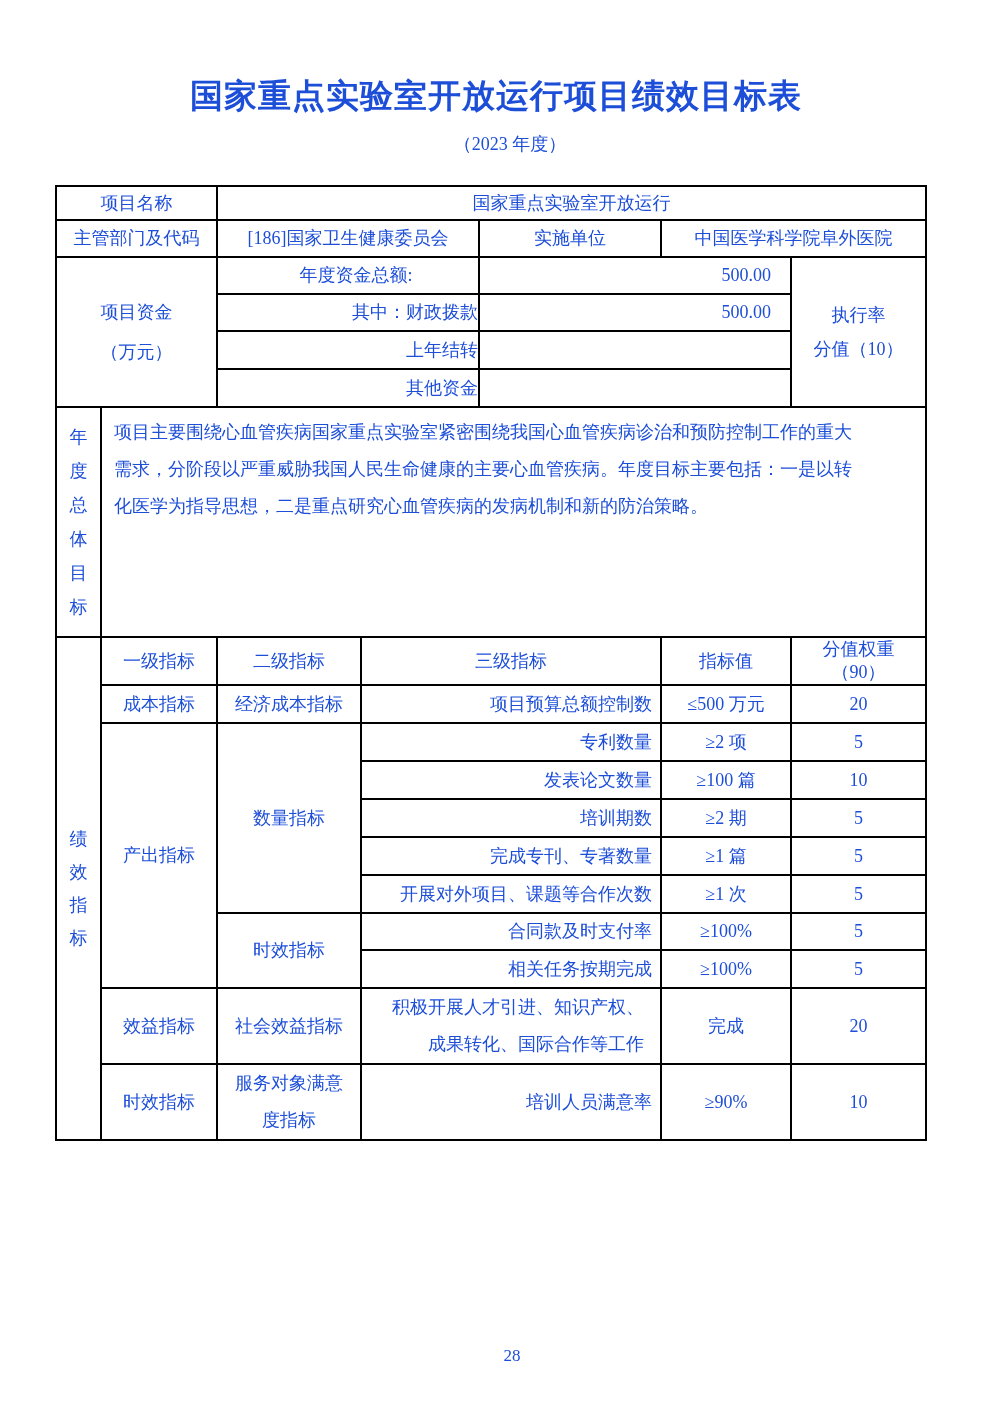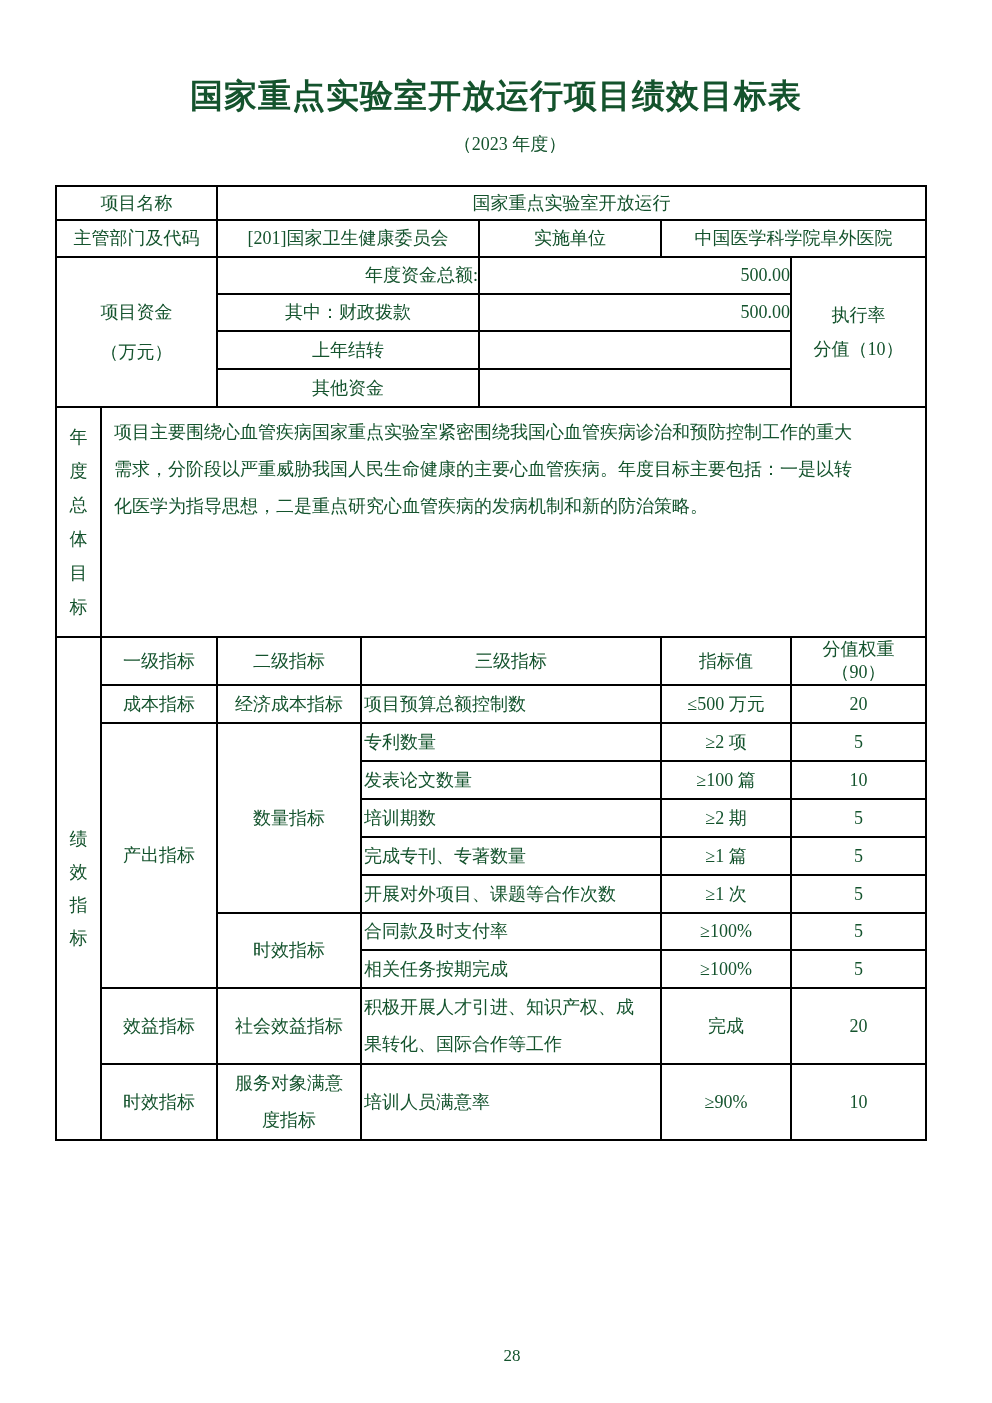--- a/index.html
+++ b/index.html
@@ -1,21 +1,21 @@
 <!DOCTYPE html>
 <html><head>
 <meta charset="utf-8">
 <style>
   html,body { margin:0; padding:0; background:#ffffff; }
   .page {
     position: relative;
     width: 992px;
     height: 1403px;
     background: #ffffff;
-    color: #14532d;
+    color: #1d4ed8;
     font-family: "Liberation Serif", "DejaVu Serif", serif;
     overflow: hidden;
   }
   .doc-title {
     padding-top: 76px;
     text-align: center;
     font-family: "Liberation Sans", "DejaVu Sans", sans-serif;
     font-weight: bold;
     font-size: 33px;
     line-height: 1.2;
@@ -43,41 +43,41 @@
     vertical-align: middle;
     overflow: hidden;
     line-height: 1.35;
   }
   tr.h34 { height: 34px; }
   tr.h37 { height: 37px; }
   tr.h38 { height: 38px; }
   tr.h47 { height: 47px; }
   tr.h71 { height: 71px; }
   tr.h220 { height: 220px; }
-  .fund-label-first { text-align: right; padding-left: 16px; }
-  .fund-label-right { text-align: center; }
-  .val-right { text-align: right; padding-right: 0; font-family: Liberation Serif, serif; }
+  .fund-label-first { text-align: center; padding-left: 16px; }
+  .fund-label-right { text-align: right; }
+  .val-right { text-align: right; padding-right: 19px; font-family: Liberation Serif, serif; }
   .two-line-40 div { line-height: 40px; }
   .two-line-34 div { line-height: 34px; }
   .two-line-23 div { line-height: 23px; }
   .vtext {
     width: 1.1em;
     margin: 12px auto;
     word-break: break-all;
     text-align: center;
     line-height: 34px;
   }
   .vtext-perf { line-height: 33px; }
   .goal-cell {
     vertical-align: top;
     text-align: left;
     padding: 6px 56px 6px 12px;
     line-height: 37px;
   }
-  .l3 { text-align: left; padding-left: 2px; padding-right: 8px; }
+  .l3 { text-align: right; padding-left: 16px; padding-right: 8px; }
   .l3-multi { padding-right: 16px; line-height: 37px; word-break: break-all; }
   .l2-wrap { padding: 0 16px; word-break: break-all; line-height: 37px; }
   .page-number {
     position: absolute;
     top: 1346px;
     left: 16px;
     width: 100%;
     text-align: center;
     font-size: 17px;
   }
@@ -102,21 +102,21 @@
     </colgroup>
 
     <tbody>
         <tr class="h34">
       <td colspan="2">项目名称</td>
       <td colspan="5">国家重点实验室开放运行</td>
     </tr>
 
     <tr class="h37">
       <td colspan="2">主管部门及代码</td>
-      <td colspan="2">[201]国家卫生健康委员会</td>
+      <td colspan="2">[186]国家卫生健康委员会</td>
       <td>实施单位</td>
       <td colspan="2">中国医学科学院阜外医院</td>
     </tr>
 
     <tr class="h37">
       <td colspan="2" rowspan="4" class="two-line-40">
         <div>项目资金</div>
         <div>（万元）</div>
       </td>
       <td colspan="2" class="fund-label-first">年度资金总额:</td>

